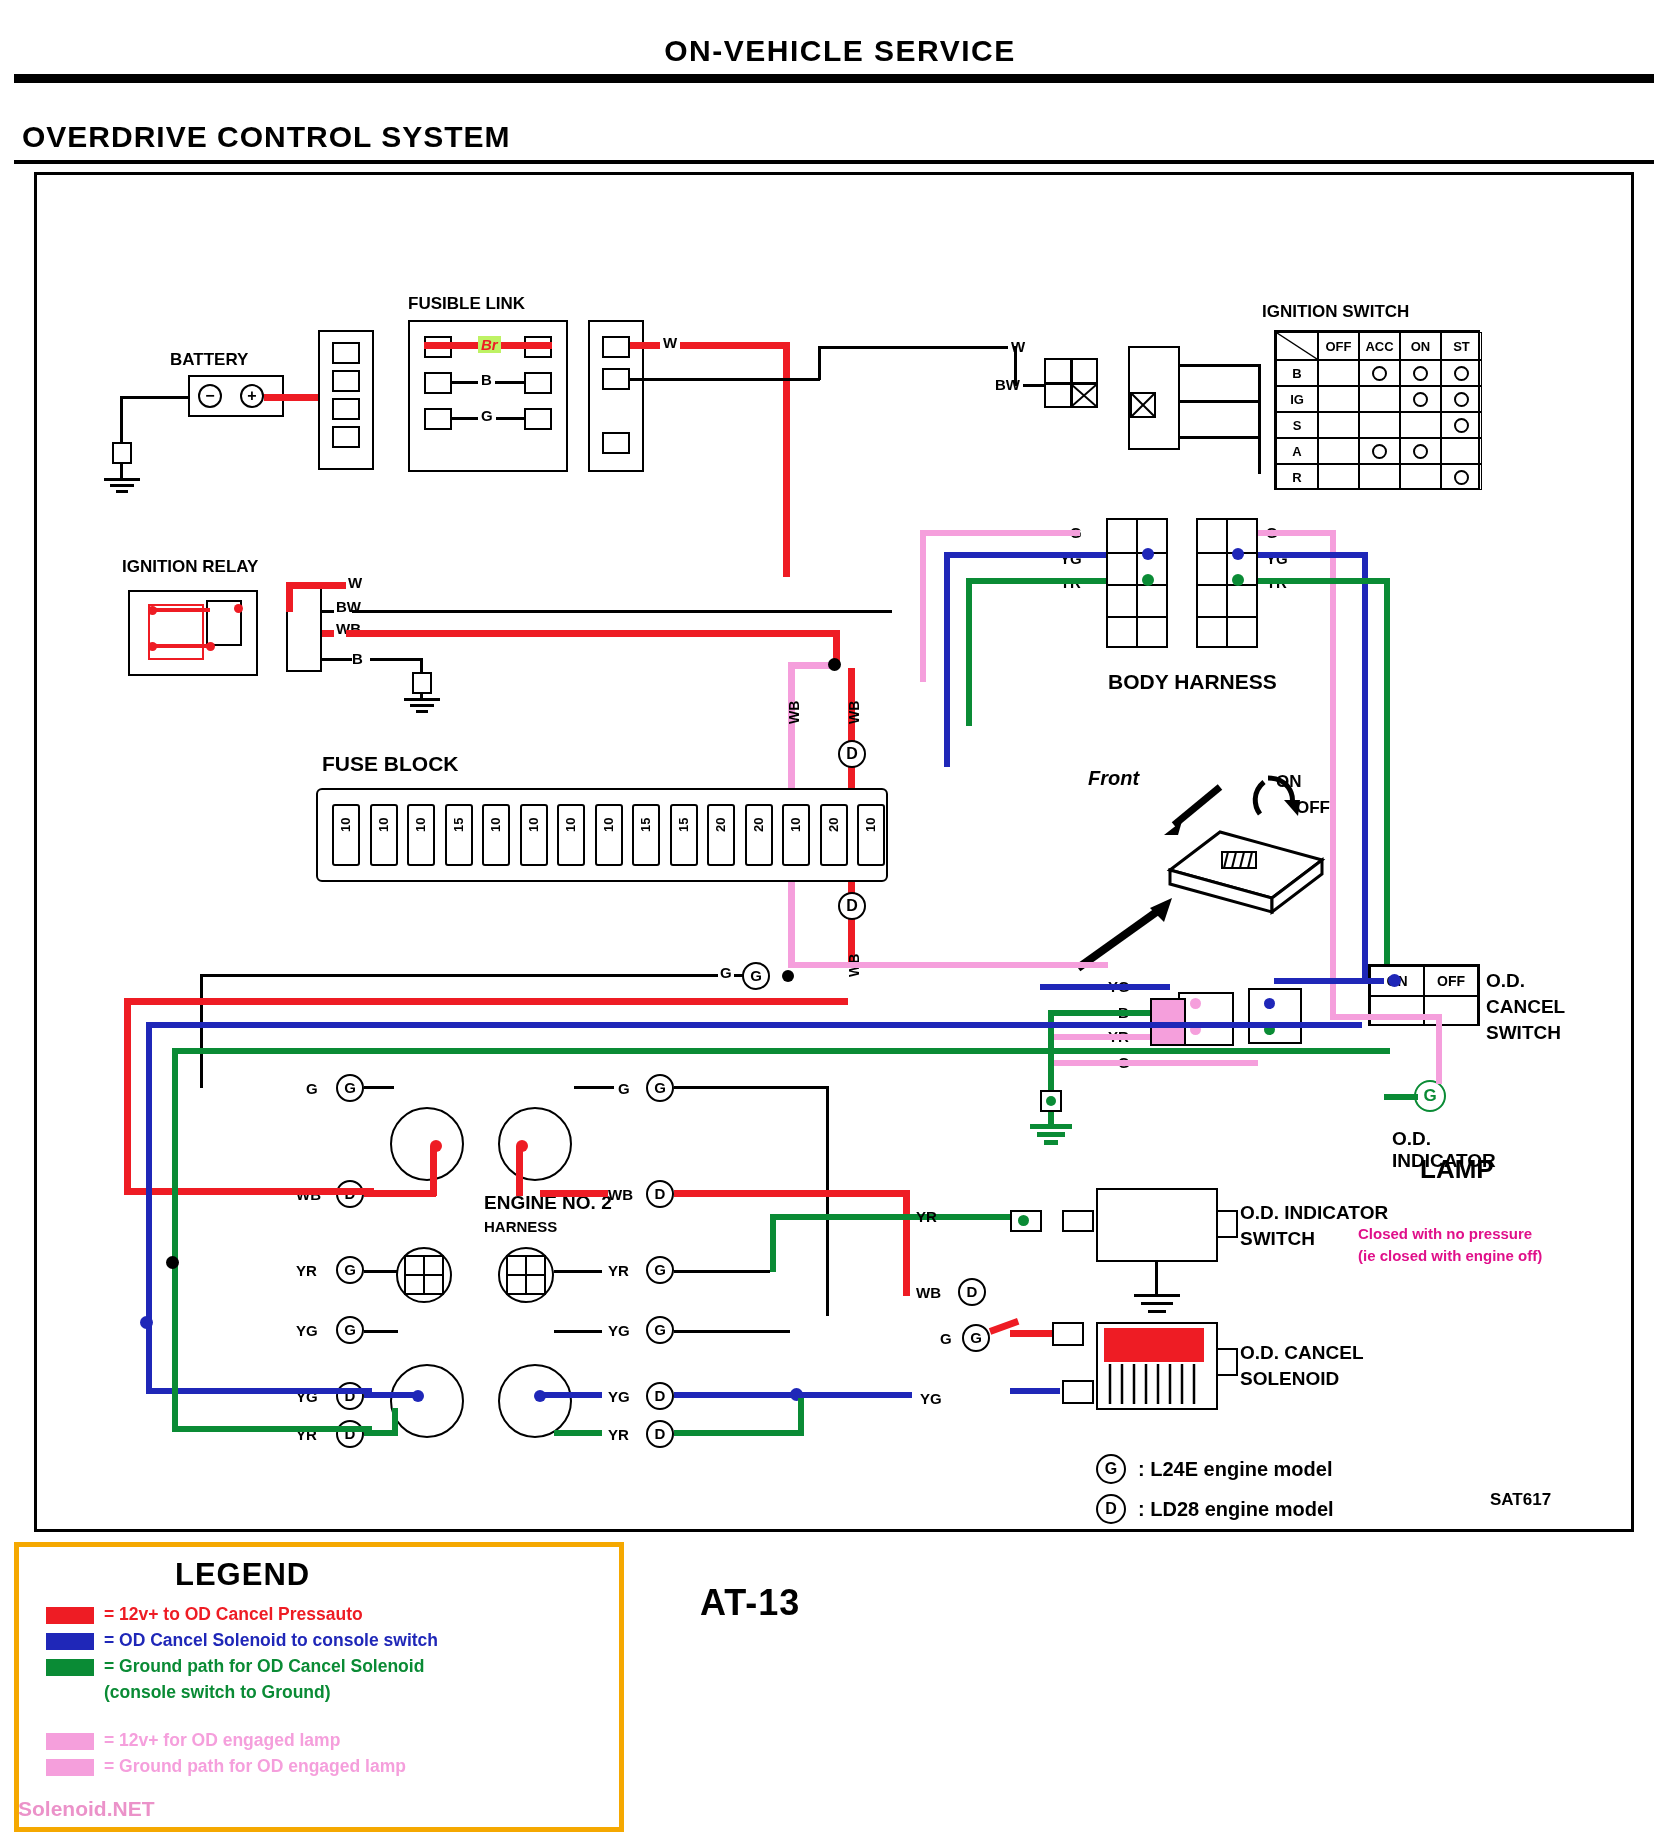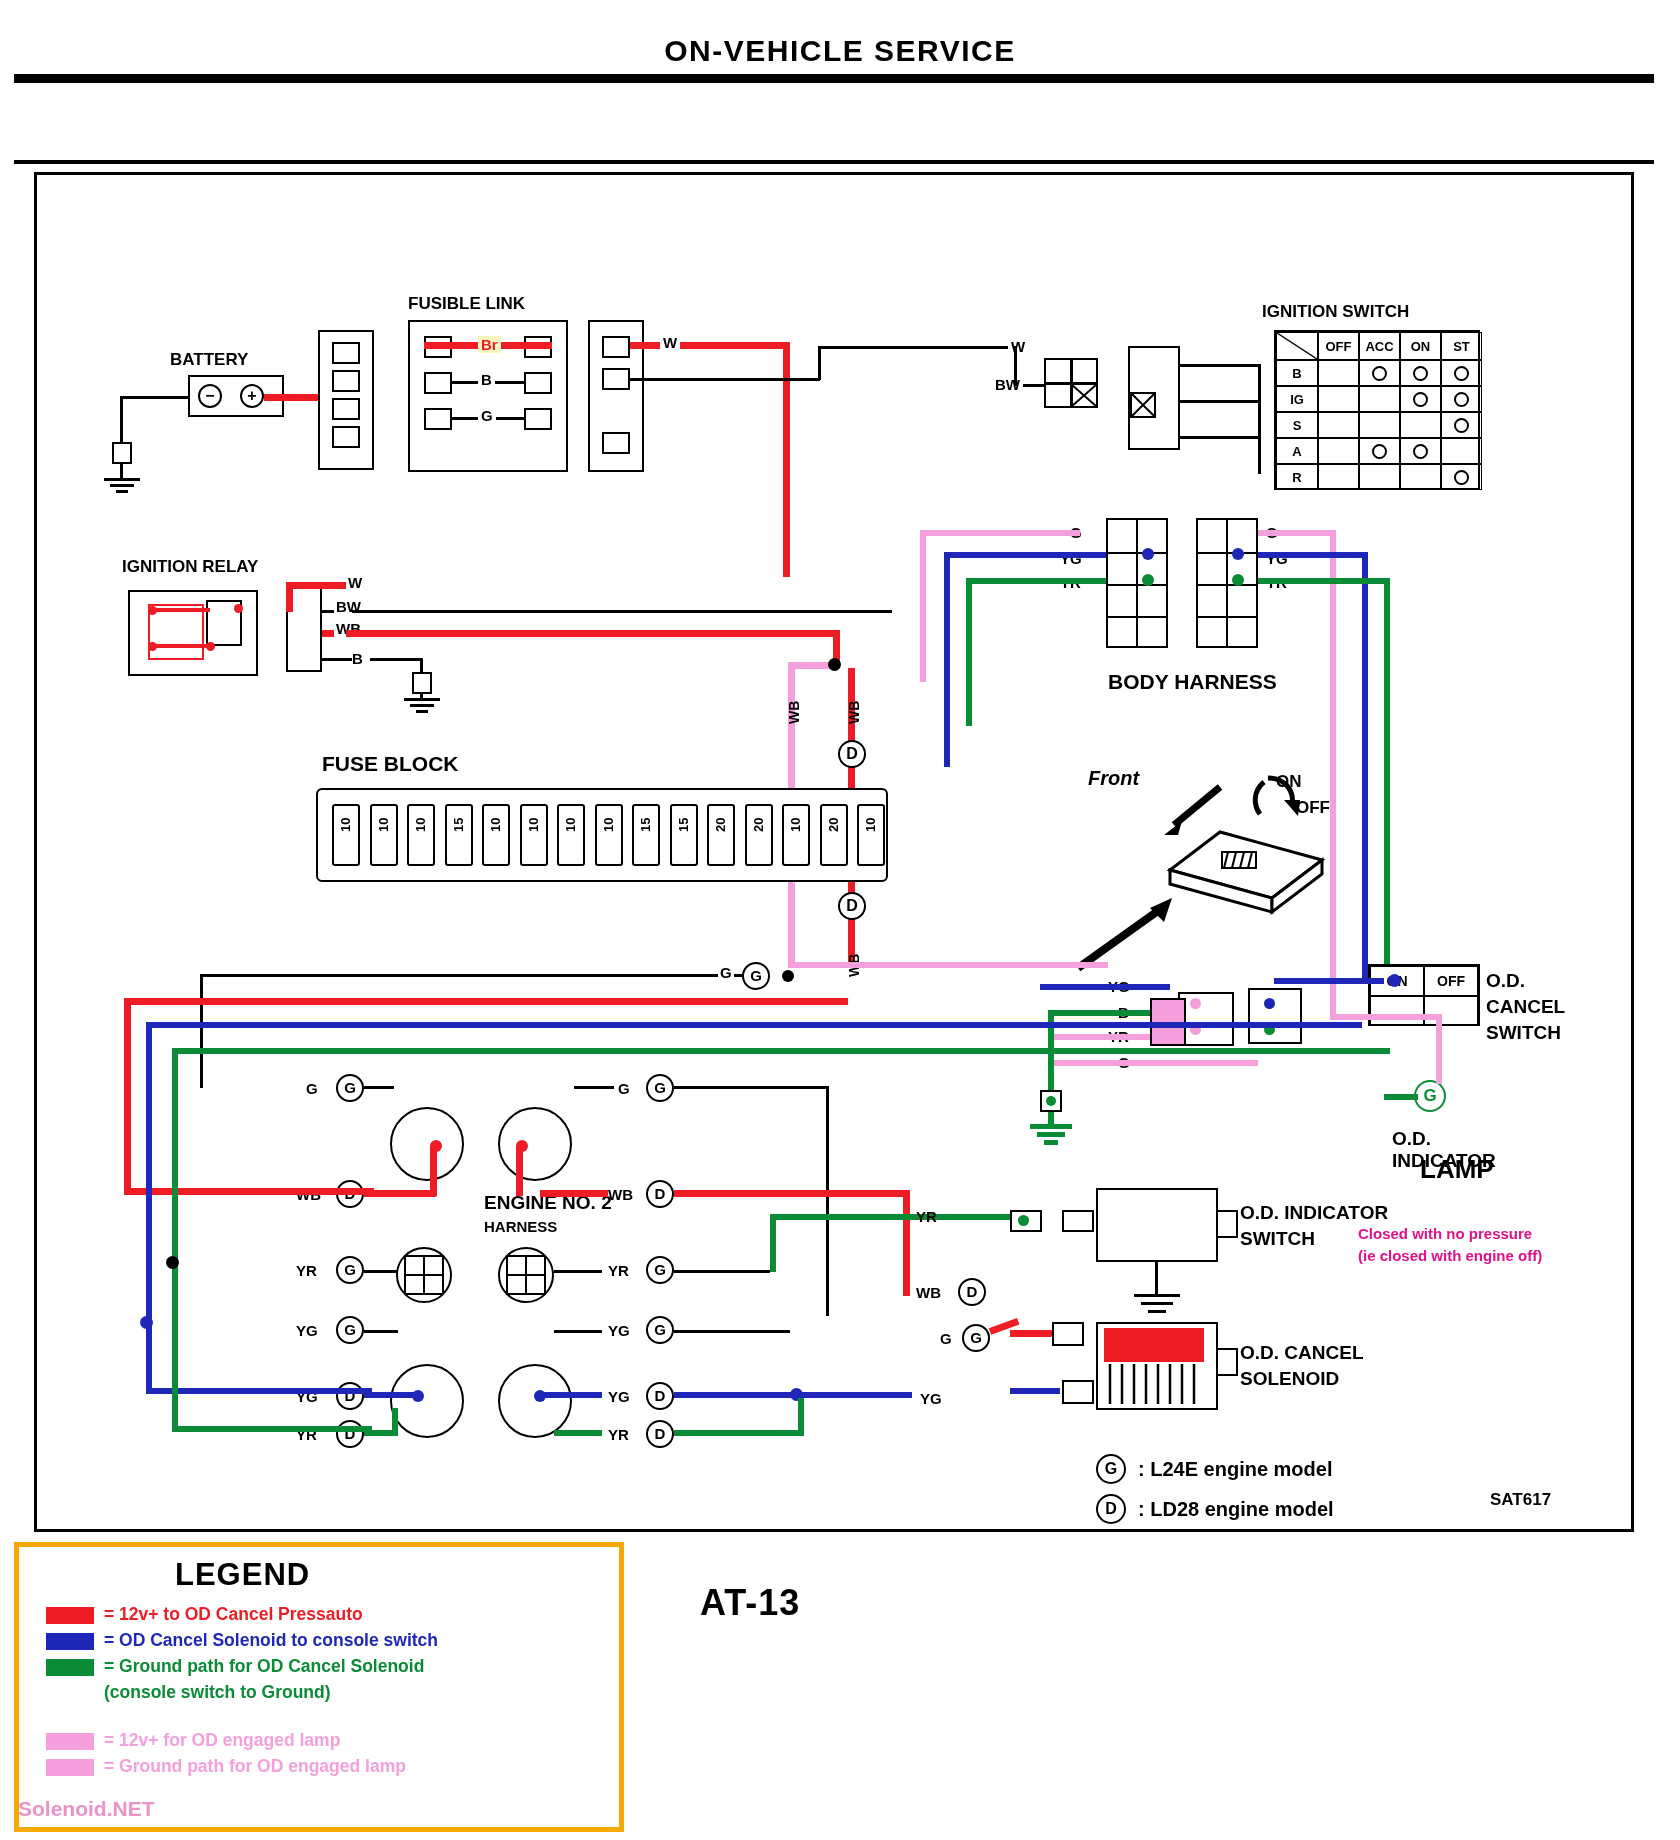--- a/index.html
+++ b/index.html
@@ -37,20 +37,21 @@
   .grid-cell{border:1.5px solid #000;box-sizing:border-box;}
   .notered{color:#e0108a;font-weight:bold;font-size:15px;line-height:1.3;}
 </style>
 </head>
 <body>
 
 <div class="page">
 
   <div class="abs" id="header-title">ON-VEHICLE SERVICE</div>
   <div class="abs blk" id="header-rule"></div>
+  <div class="abs" id="section-title">OVERDRIVE CONTROL SYSTEM</div>
   <div class="abs blk" id="section-rule"></div>
 
   <div class="abs box" id="diagram-frame"></div>
 
 
   <div class="abs lbl" style="left:170px;top:338px;">BATTERY</div>
   <div class="abs boxthin" style="left:188px;top:363px;width:96px;height:42px;"></div>
   <div class="abs circ" style="left:198px;top:372px;width:24px;height:24px;font-size:16px;line-height:20px;">−</div>
   <div class="abs circ" style="left:240px;top:372px;width:24px;height:24px;font-size:16px;line-height:20px;">+</div>
   <div class="wire" style="left:120px;top:384px;width:70px;height:3px;"></div>
@@ -70,21 +71,21 @@
   <div class="abs tiny-sq" style="left:332px;top:330px;width:28px;height:22px;"></div>
   <div class="abs tiny-sq" style="left:332px;top:358px;width:28px;height:22px;"></div>
   <div class="abs tiny-sq" style="left:332px;top:386px;width:28px;height:22px;"></div>
   <div class="abs tiny-sq" style="left:332px;top:414px;width:28px;height:22px;"></div>
 
   <div class="abs lbl" style="left:408px;top:282px;">FUSIBLE LINK</div>
   <div class="abs box" style="left:408px;top:308px;width:160px;height:152px;"></div>
   <div class="abs tiny-sq" style="left:424px;top:324px;width:28px;height:22px;"></div>
   <div class="abs tiny-sq" style="left:524px;top:324px;width:28px;height:22px;"></div>
   <div class="wire w-red" style="left:424px;top:330px;width:128px;height:7px;"></div>
-  <div class="abs lbl-sm" style="left:478px;top:324px;background:#fef9c3;padding:0 3px;color:#ee1c24;">Br</div>
+  <div class="abs lbl-sm" style="left:478px;top:324px;background:#bef264;padding:0 3px;color:#ee1c24;font-style:italic;">Br</div>
   <div class="abs tiny-sq" style="left:424px;top:360px;width:28px;height:22px;"></div>
   <div class="abs tiny-sq" style="left:524px;top:360px;width:28px;height:22px;"></div>
   <div class="wire" style="left:452px;top:369px;width:72px;height:3px;"></div>
   <div class="abs lbl-sm" style="left:478px;top:359px;background:#fff;padding:0 3px;">B</div>
   <div class="abs tiny-sq" style="left:424px;top:396px;width:28px;height:22px;"></div>
   <div class="abs tiny-sq" style="left:524px;top:396px;width:28px;height:22px;"></div>
   <div class="wire" style="left:452px;top:405px;width:72px;height:3px;"></div>
   <div class="abs lbl-sm" style="left:478px;top:395px;background:#fff;padding:0 3px;">G</div>
 
   <div class="abs box" style="left:588px;top:308px;width:56px;height:152px;"></div>

